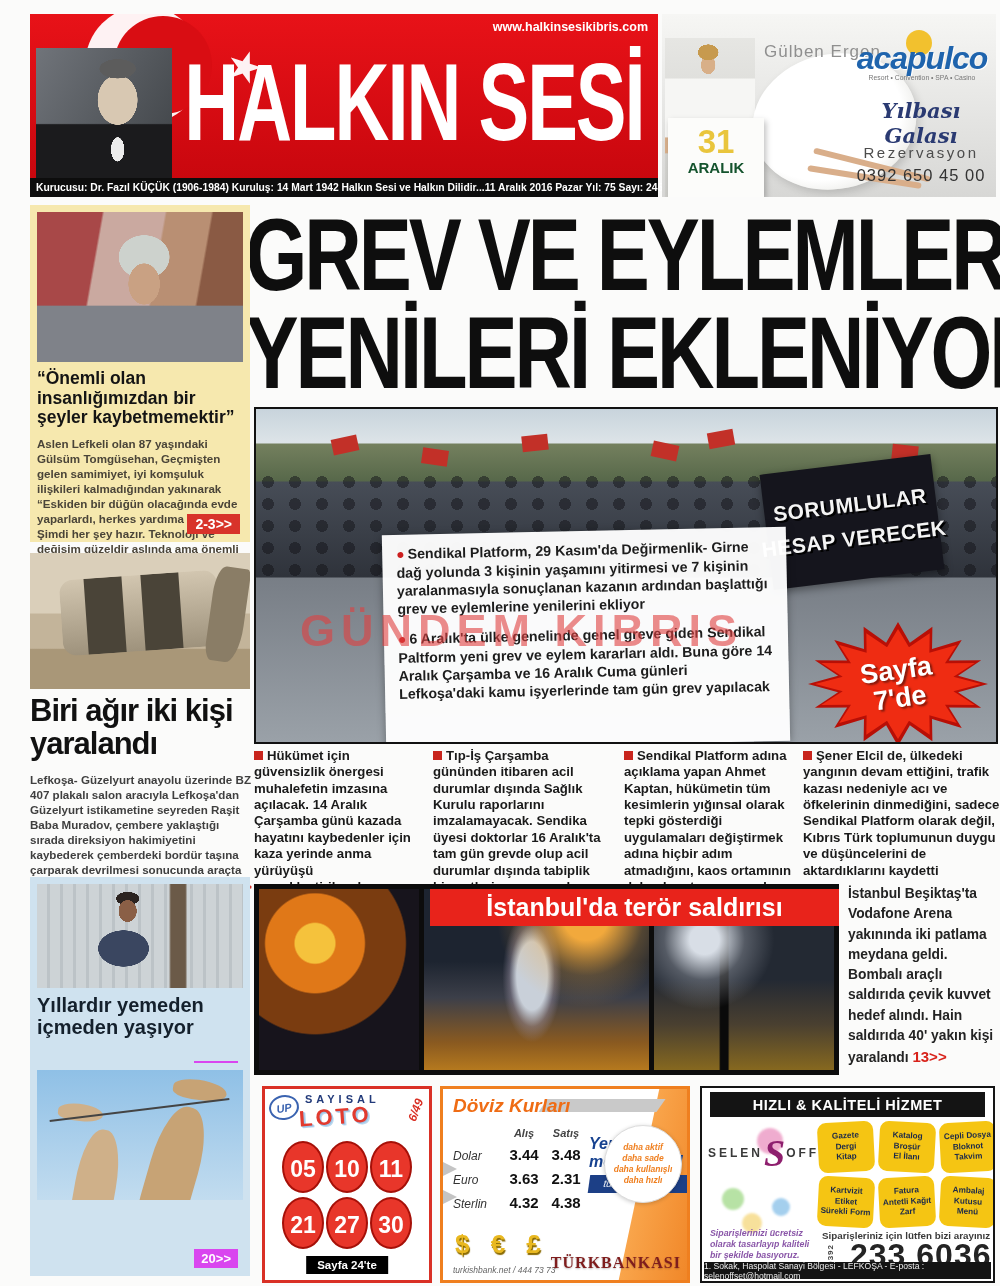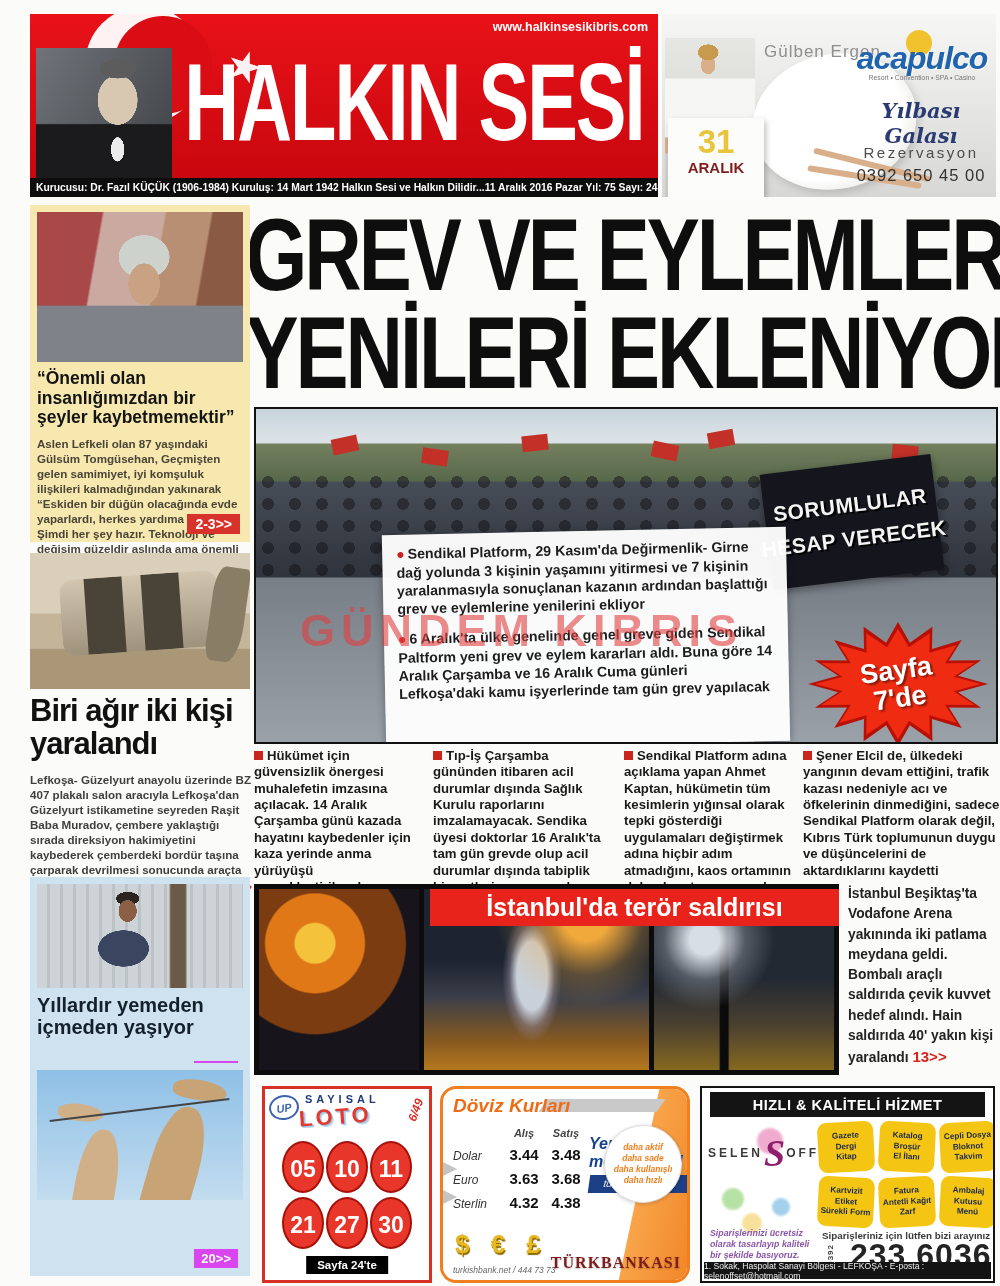--- a/index.html
+++ b/index.html
@@ -31,21 +31,21 @@
       radial-gradient(ellipse 12px 15px at 48% 17%, #d8af88 0 60%, transparent 61%),
       linear-gradient(180deg, transparent 25%, #f6f6f4 26% 62%, #d9b08c 63% 72%, transparent 73%),
       linear-gradient(180deg,#e6e6e3,#cfcfcb);}
   .ad-skirt{left:90px;top:40px;width:165px;height:135px;background:radial-gradient(ellipse at 45% 45%, #ffffff 0 60%, #ededea 75%, #dcdcd8 100%);border-radius:50%;transform:rotate(-12deg);box-shadow:2px 4px 8px rgba(0,0,0,.15);}
   .ad-leg{background:#d9ae8a;height:6px;border-radius:4px;}
   .leg1{left:150px;top:148px;width:120px;transform:rotate(14deg);}
   .leg2{left:145px;top:160px;width:115px;transform:rotate(9deg);}
   .ad-artist-name{left:102px;top:28px;font-size:17px;color:#8f8f8f;letter-spacing:1px;}
   .ad-cube{left:6px;top:104px;width:96px;height:79px;background:#fcfcfa;box-shadow:2px 3px 6px rgba(0,0,0,.25);text-align:center;}
   .ad-cube .d1{font-size:33px;font-weight:800;color:#e9c53c;line-height:36px;margin-top:6px;}
-  .ad-cube .d2{font-size:15px;font-weight:800;color:#7f1d1d;line-height:16px;}
+  .ad-cube .d2{font-size:15px;font-weight:800;color:#14532d;line-height:16px;}
   .sun-icon{left:244px;top:16px;width:26px;height:26px;border-radius:50%;background:#f2c12e;}
   .ad-brand{left:186px;top:26px;width:148px;text-align:center;font-size:32px;font-weight:900;font-style:italic;color:#1f64ad;letter-spacing:-1px;text-shadow:1px 1px 0 #fff;}
   .ad-brand-sub{left:186px;top:60px;width:148px;text-align:center;font-size:6.8px;color:#777;}
   .ad-event{left:184px;top:84px;width:150px;text-align:center;font-family:"DejaVu Serif",serif;font-style:italic;font-weight:700;font-size:21px;color:#2a3a72;}
   .ad-rez{left:184px;top:130px;width:150px;text-align:center;font-size:15px;color:#4c4c4c;letter-spacing:2.5px;}
   .ad-phone{left:184px;top:152px;width:150px;text-align:center;font-size:16.5px;color:#333;letter-spacing:1px;}
 
   
   .headline{left:253px;top:200px;width:747px;height:205px;}
   .hl{position:absolute;left:0;right:0;text-align:center;font-size:78px;font-weight:900;letter-spacing:-3px;color:#0e0e0e;white-space:nowrap;transform:scale(1.02,1.3);transform-origin:center top;line-height:1;}
@@ -139,21 +139,21 @@
   .loto-head{position:relative;height:46px;}
   .up-logo{position:absolute;left:4px;top:6px;width:26px;height:21px;border:2px solid #3a63b0;border-radius:50%;display:flex;align-items:center;justify-content:center;font-size:11px;font-weight:900;font-style:italic;color:#3a63b0;transform:rotate(-10deg);}
   .loto-sayisal{position:absolute;left:40px;top:4px;font-size:11px;font-weight:900;letter-spacing:4px;color:#223a7a;}
   .loto-loto{position:absolute;left:34px;top:15px;font-size:22px;font-weight:900;letter-spacing:3px;color:#e23a2e;transform:rotate(-4deg);text-shadow:1px 1px 0 #9cc6ea,2px 2px 0 #bcd8ee;}
   .loto-649{position:absolute;right:2px;top:14px;font-size:12px;font-weight:900;font-style:italic;color:#d93025;transform:rotate(-70deg);}
   .loto-grid{text-align:center;margin-top:4px;}
   .loto-num{display:inline-block;width:42px;height:52px;background:#e8362a;border:2px solid #a61008;border-radius:50%;color:#fff;font-size:23px;font-weight:800;line-height:52px;margin:2px 1px;box-sizing:border-box;}
   .loto-foot{position:absolute;left:50%;bottom:6px;transform:translateX(-50%);background:#000000;color:#fff;font-size:11.5px;font-weight:800;padding:3px 11px;white-space:nowrap;}
 
   
-  .doviz{left:440px;top:1086px;width:250px;height:197px;border:3px solid #ef7f1f;border-radius:16px;background:#fff;box-sizing:border-box;overflow:hidden;}
+  .doviz{left:440px;top:1086px;width:250px;height:197px;border:3px solid #ef7f1f;border-radius:0;background:#fff;box-sizing:border-box;overflow:hidden;}
   .dv-wedge{position:absolute;right:-42px;top:-20px;width:92px;height:250px;background:linear-gradient(90deg,#f9a54b,#ee7d1d);transform:skewX(-12deg);}
   .dv-swoosh{position:absolute;left:100px;top:10px;width:118px;height:13px;background:#c9c9c9;transform:skewX(-35deg);}
   .dv-title{position:absolute;left:10px;top:6px;font-size:19px;font-weight:800;font-style:italic;color:#ef6c14;}
   .dv-table{position:absolute;left:10px;top:38px;width:140px;font-size:12px;color:#333;}
   .dv-row{display:flex;margin-bottom:7px;align-items:baseline;}
   .dv-name{width:50px;font-style:italic;}
   .dv-b,.dv-s{width:42px;text-align:center;font-size:15px;font-weight:800;color:#111;}
   .dv-head .dv-b,.dv-head .dv-s{font-size:11px;font-weight:600;color:#444;font-style:italic;}
   .dv-chev{position:absolute;left:-2px;width:16px;height:16px;background:#c4c4c4;clip-path:polygon(0 0,100% 50%,0 100%);}
   .dv-promo{position:absolute;left:146px;top:46px;width:100px;font-size:16px;font-weight:800;font-style:italic;color:#16418f;line-height:1.1;z-index:2;}
@@ -336,21 +336,21 @@
         <span class="dv-s">Satış</span>
       </div>
       <div class="dv-row">
         <span class="dv-name">Dolar</span>
         <span class="dv-b">3.44</span>
         <span class="dv-s">3.48</span>
       </div>
       <div class="dv-row">
         <span class="dv-name">Euro</span>
         <span class="dv-b">3.63</span>
-        <span class="dv-s">3.68</span>
+        <span class="dv-s">2.31</span>
       </div>
       <div class="dv-row">
         <span class="dv-name">Sterlin</span>
         <span class="dv-b">4.32</span>
         <span class="dv-s">4.38</span>
       </div>
     </div>
     <div class="dv-promo">
       <div>Yenilendik</div>
       <div>mobillendik!</div>

